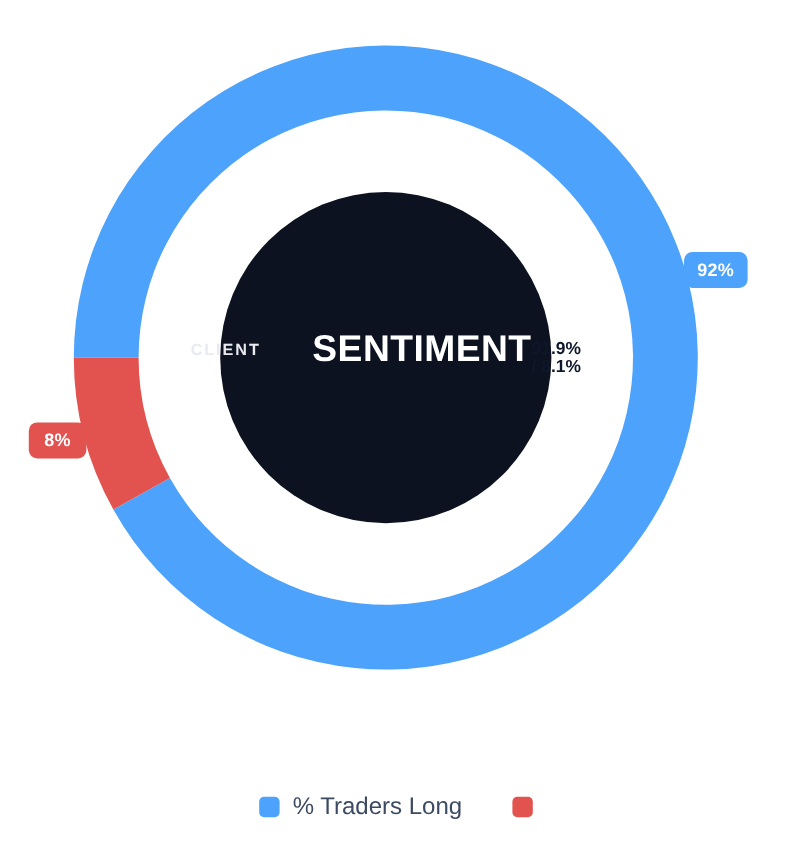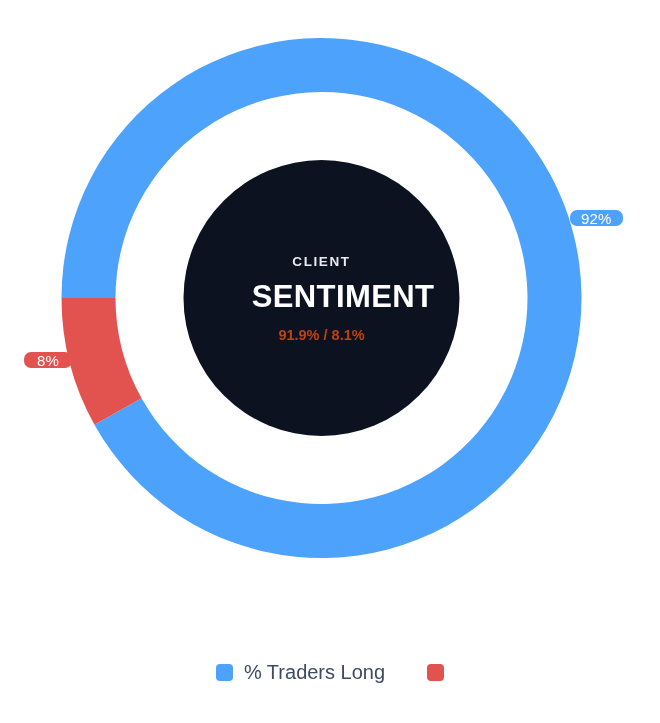--- a/index.html
+++ b/index.html
@@ -39,21 +39,20 @@
   }
 
   
   .hub-text {
     position: absolute;
     left: 183px;
     top: 160px;
     width: 277px;
     height: 277px;
     display: flex;
-    flex-direction: column;
     align-items: center;
     justify-content: center;
     pointer-events: none;
   }
   .hub-kicker {
     font-size: 13.5px;
     font-weight: bold;
     letter-spacing: 1.6px;
     color: #e8eaf0;
     line-height: 1;
@@ -64,36 +63,36 @@
     font-weight: bold;
     letter-spacing: 0.4px;
     color: #ffffff;
     line-height: 1;
     margin-bottom: 16px;
     margin-left: 43px;
   }
   .hub-ratio {
     font-size: 14.5px;
     font-weight: bold;
-    color: #c2410c;
+    color: #0f172a;
     line-height: 1;
   }
 
   
   .badge {
     position: absolute;
-    height: 16px;
+    height: 30px;
     min-width: 48px;
     border-radius: 7px;
     display: flex;
     align-items: center;
     justify-content: center;
     color: #ffffff;
     font-size: 15px;
-    font-weight: normal;
+    font-weight: bold;
     box-sizing: border-box;
     padding: 0 11px;
     letter-spacing: 0.2px;
   }
   .badge-long {
     left: 570px;
     top: 210px;
   }
   .badge-short {
     left: 24px;

